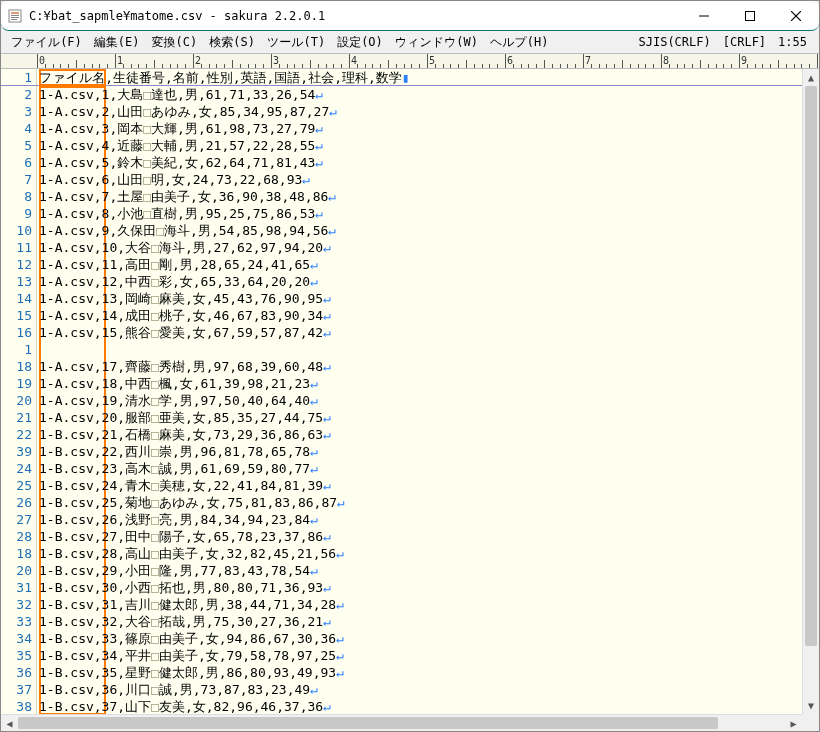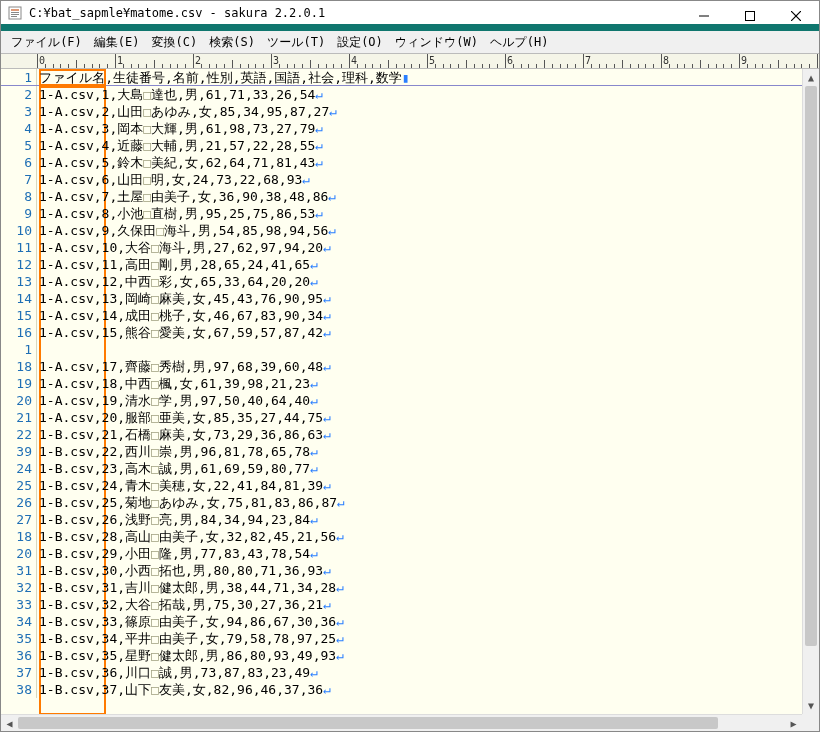--- a/index.html
+++ b/index.html
@@ -12,21 +12,22 @@
     overflow: hidden;
     position: relative;
     border: 1px solid #888;
   }
   .titlebar {
     height: 30px;
     background: #fff;
     display: flex;
     align-items: center;
     padding: 0 0 0 6px;
-    border-bottom: 7px solid #0f766e;
+    border-bottom: 1px solid #0f766e;
+    border-radius: 8px;
   }
   .titlebar .icon {
     width: 16px; height: 16px; margin-right: 6px;
     display: inline-flex; align-items: center; justify-content: center;
   }
   .titlebar .title { flex: 1; font-size: 12px; color: #000; }
   .win-controls { display: flex; height: 100%; }
   .win-btn {
     width: 46px; height: 30px;
     display: flex; align-items: center; justify-content: center;
@@ -223,20 +224,25 @@
 
 <div class="menubar">
   <span class="menu-item">ファイル(F)</span>
   <span class="menu-item">編集(E)</span>
   <span class="menu-item">変換(C)</span>
   <span class="menu-item">検索(S)</span>
   <span class="menu-item">ツール(T)</span>
   <span class="menu-item">設定(O)</span>
   <span class="menu-item">ウィンドウ(W)</span>
   <span class="menu-item">ヘルプ(H)</span>
+  <div class="menu-status">
+    <span>SJIS(CRLF)</span>
+    <span>[CRLF]</span>
+    <span>1:55</span>
+  </div>
 </div>
 
 <div class="ruler">
   <div class="ruler-inner" id="ruler-inner">
       <span class="ruler-num" style="left: 2px;">0</span>
       <span class="ruler-tick" style="left: 0px; height: 16px; top: 0px;"></span>
       <span class="ruler-tick" style="left: 7.8px; height: 6px; top: 10px;"></span>
       <span class="ruler-tick" style="left: 15.6px; height: 6px; top: 10px;"></span>
       <span class="ruler-tick" style="left: 23.4px; height: 6px; top: 10px;"></span>
       <span class="ruler-tick" style="left: 31.2px; height: 6px; top: 10px;"></span>
@@ -371,20 +377,21 @@
     <div class="line"><span class="gutter">18</span><span class="content">1-A.csv,17,齊藤<span class="ws">□</span>秀樹,男,97,68,39,60,48<span class="eol">↵</span></span></div>
     <div class="line"><span class="gutter">19</span><span class="content">1-A.csv,18,中西<span class="ws">□</span>楓,女,61,39,98,21,23<span class="eol">↵</span></span></div>
     <div class="line"><span class="gutter">20</span><span class="content">1-A.csv,19,清水<span class="ws">□</span>学,男,97,50,40,64,40<span class="eol">↵</span></span></div>
     <div class="line"><span class="gutter">21</span><span class="content">1-A.csv,20,服部<span class="ws">□</span>亜美,女,85,35,27,44,75<span class="eol">↵</span></span></div>
     <div class="line"><span class="gutter">22</span><span class="content">1-B.csv,21,石橋<span class="ws">□</span>麻美,女,73,29,36,86,63<span class="eol">↵</span></span></div>
     <div class="line"><span class="gutter">39</span><span class="content">1-B.csv,22,西川<span class="ws">□</span>崇,男,96,81,78,65,78<span class="eol">↵</span></span></div>
     <div class="line"><span class="gutter">24</span><span class="content">1-B.csv,23,高木<span class="ws">□</span>誠,男,61,69,59,80,77<span class="eol">↵</span></span></div>
     <div class="line"><span class="gutter">25</span><span class="content">1-B.csv,24,青木<span class="ws">□</span>美穂,女,22,41,84,81,39<span class="eol">↵</span></span></div>
     <div class="line"><span class="gutter">26</span><span class="content">1-B.csv,25,菊地<span class="ws">□</span>あゆみ,女,75,81,83,86,87<span class="eol">↵</span></span></div>
     <div class="line"><span class="gutter">27</span><span class="content">1-B.csv,26,浅野<span class="ws">□</span>亮,男,84,34,94,23,84<span class="eol">↵</span></span></div>
+    <div class="line"><span class="gutter">28</span><span class="content">1-B.csv,27,田中<span class="ws">□</span>陽子,女,65,78,23,37,86<span class="eol">↵</span></span></div>
     <div class="line"><span class="gutter">18</span><span class="content">1-B.csv,28,高山<span class="ws">□</span>由美子,女,32,82,45,21,56<span class="eol">↵</span></span></div>
     <div class="line"><span class="gutter">20</span><span class="content">1-B.csv,29,小田<span class="ws">□</span>隆,男,77,83,43,78,54<span class="eol">↵</span></span></div>
     <div class="line"><span class="gutter">31</span><span class="content">1-B.csv,30,小西<span class="ws">□</span>拓也,男,80,80,71,36,93<span class="eol">↵</span></span></div>
     <div class="line"><span class="gutter">32</span><span class="content">1-B.csv,31,吉川<span class="ws">□</span>健太郎,男,38,44,71,34,28<span class="eol">↵</span></span></div>
     <div class="line"><span class="gutter">33</span><span class="content">1-B.csv,32,大谷<span class="ws">□</span>拓哉,男,75,30,27,36,21<span class="eol">↵</span></span></div>
     <div class="line"><span class="gutter">34</span><span class="content">1-B.csv,33,篠原<span class="ws">□</span>由美子,女,94,86,67,30,36<span class="eol">↵</span></span></div>
     <div class="line"><span class="gutter">35</span><span class="content">1-B.csv,34,平井<span class="ws">□</span>由美子,女,79,58,78,97,25<span class="eol">↵</span></span></div>
     <div class="line"><span class="gutter">36</span><span class="content">1-B.csv,35,星野<span class="ws">□</span>健太郎,男,86,80,93,49,93<span class="eol">↵</span></span></div>
     <div class="line"><span class="gutter">37</span><span class="content">1-B.csv,36,川口<span class="ws">□</span>誠,男,73,87,83,23,49<span class="eol">↵</span></span></div>
     <div class="line"><span class="gutter">38</span><span class="content">1-B.csv,37,山下<span class="ws">□</span>友美,女,82,96,46,37,36<span class="eol">↵</span></span></div>

